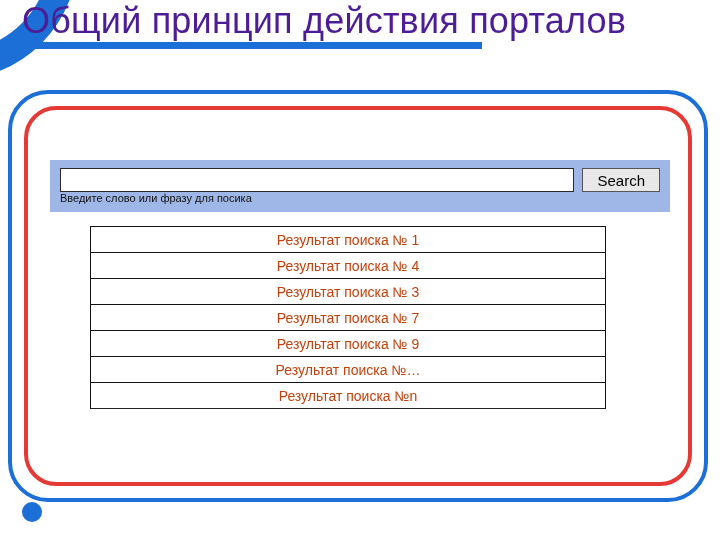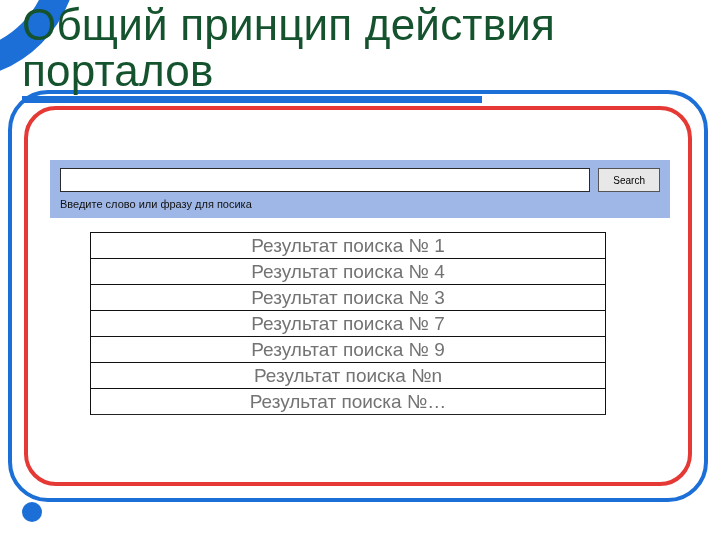--- a/index.html
+++ b/index.html
@@ -40,23 +40,23 @@
     border-radius: 50%;
   }
 
   
   .title-wrap {
     position: absolute;
     left: 22px; top: 2px;
     right: 20px;
   }
   .title {
-    font-size: 44px;
+    font-size: 36px;
     line-height: 1.05;
-    color: #14532d;
+    color: #4c1d95;
     font-weight: 400;
     font-family: Verdana, Arial, sans-serif;
     letter-spacing: 0.2px;
   }
   .title-underline {
     margin-top: 2px;
     height: 7px;
     background: #1b6fd6;
     width: 460px;
   }
@@ -83,50 +83,49 @@
     height: 24px;
     border: 1px solid #2a2a2a;
     background: #fff;
     font-size: 13px;
     padding: 2px 4px;
   }
   .search-btn {
     margin-left: 8px;
     height: 24px;
     padding: 0 14px;
-    font-size: 10px;
+    font-size: 15px;
     font-family: Verdana, Arial, sans-serif;
     background: #e8e8e8;
     border: 1px solid #555;
     cursor: pointer;
   }
   .search-hint {
     font-size: 11px;
     color: #111;
-    margin-top: 6px;
   }
 
   
   .results {
     margin-top: 14px;
     margin-left: 40px;
     width: 516px;
     border-top: 1px solid #111;
     border-left: 1px solid #111;
   }
   .result-row {
     border-bottom: 1px solid #111;
     border-right: 1px solid #111;
     background: #fff;
     height: 26px;
     display: flex;
     align-items: center;
     justify-content: center;
-    font-size: 19px;
-    color: #737373;
+    font-size: 14px;
+    color: #c2410c;
   }
   
   .result-row:last-child { border-bottom: 1px solid #222; }
 </style>
 </head>
 <body>
 <div class="slide">
 
   <div class="outer-border"></div>
   <div class="inner-border"></div>
@@ -158,21 +157,21 @@
       <div class="result-row">
           <span>Результат поиска № 3</span>
         </div>
       <div class="result-row">
           <span>Результат поиска № 7</span>
         </div>
       <div class="result-row">
           <span>Результат поиска № 9</span>
         </div>
       <div class="result-row">
-          <span>Результат поиска №n</span>
+          <span>Результат поиска №…</span>
         </div>
       <div class="result-row">
-          <span>Результат поиска №…</span>
+          <span>Результат поиска №n</span>
         </div>
     </div>
 
   </div>
 </div>
 
 </body></html>

